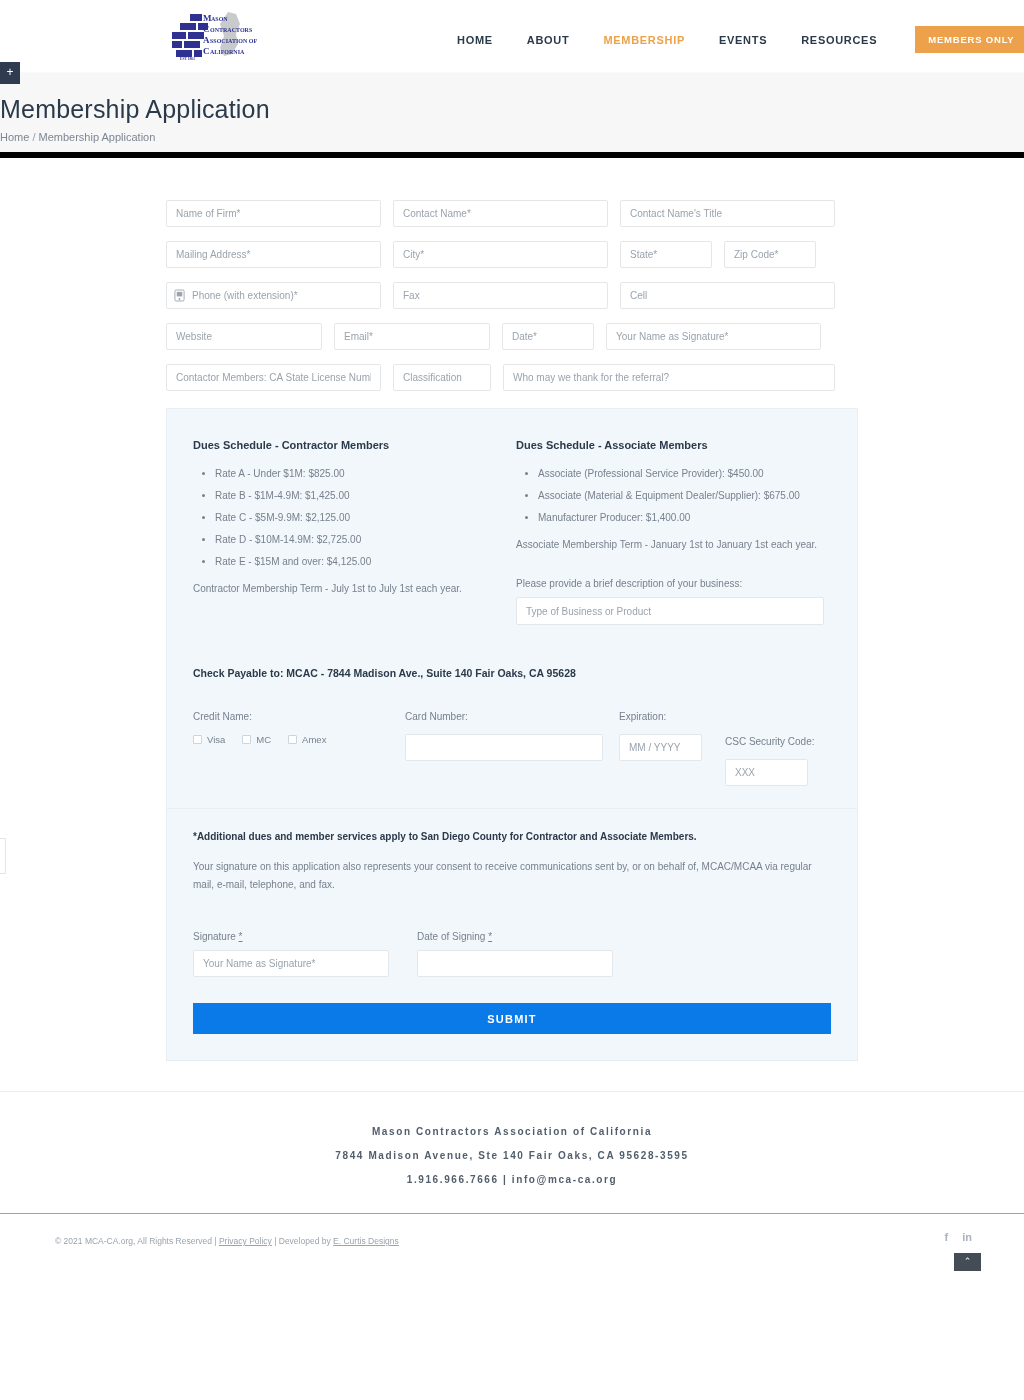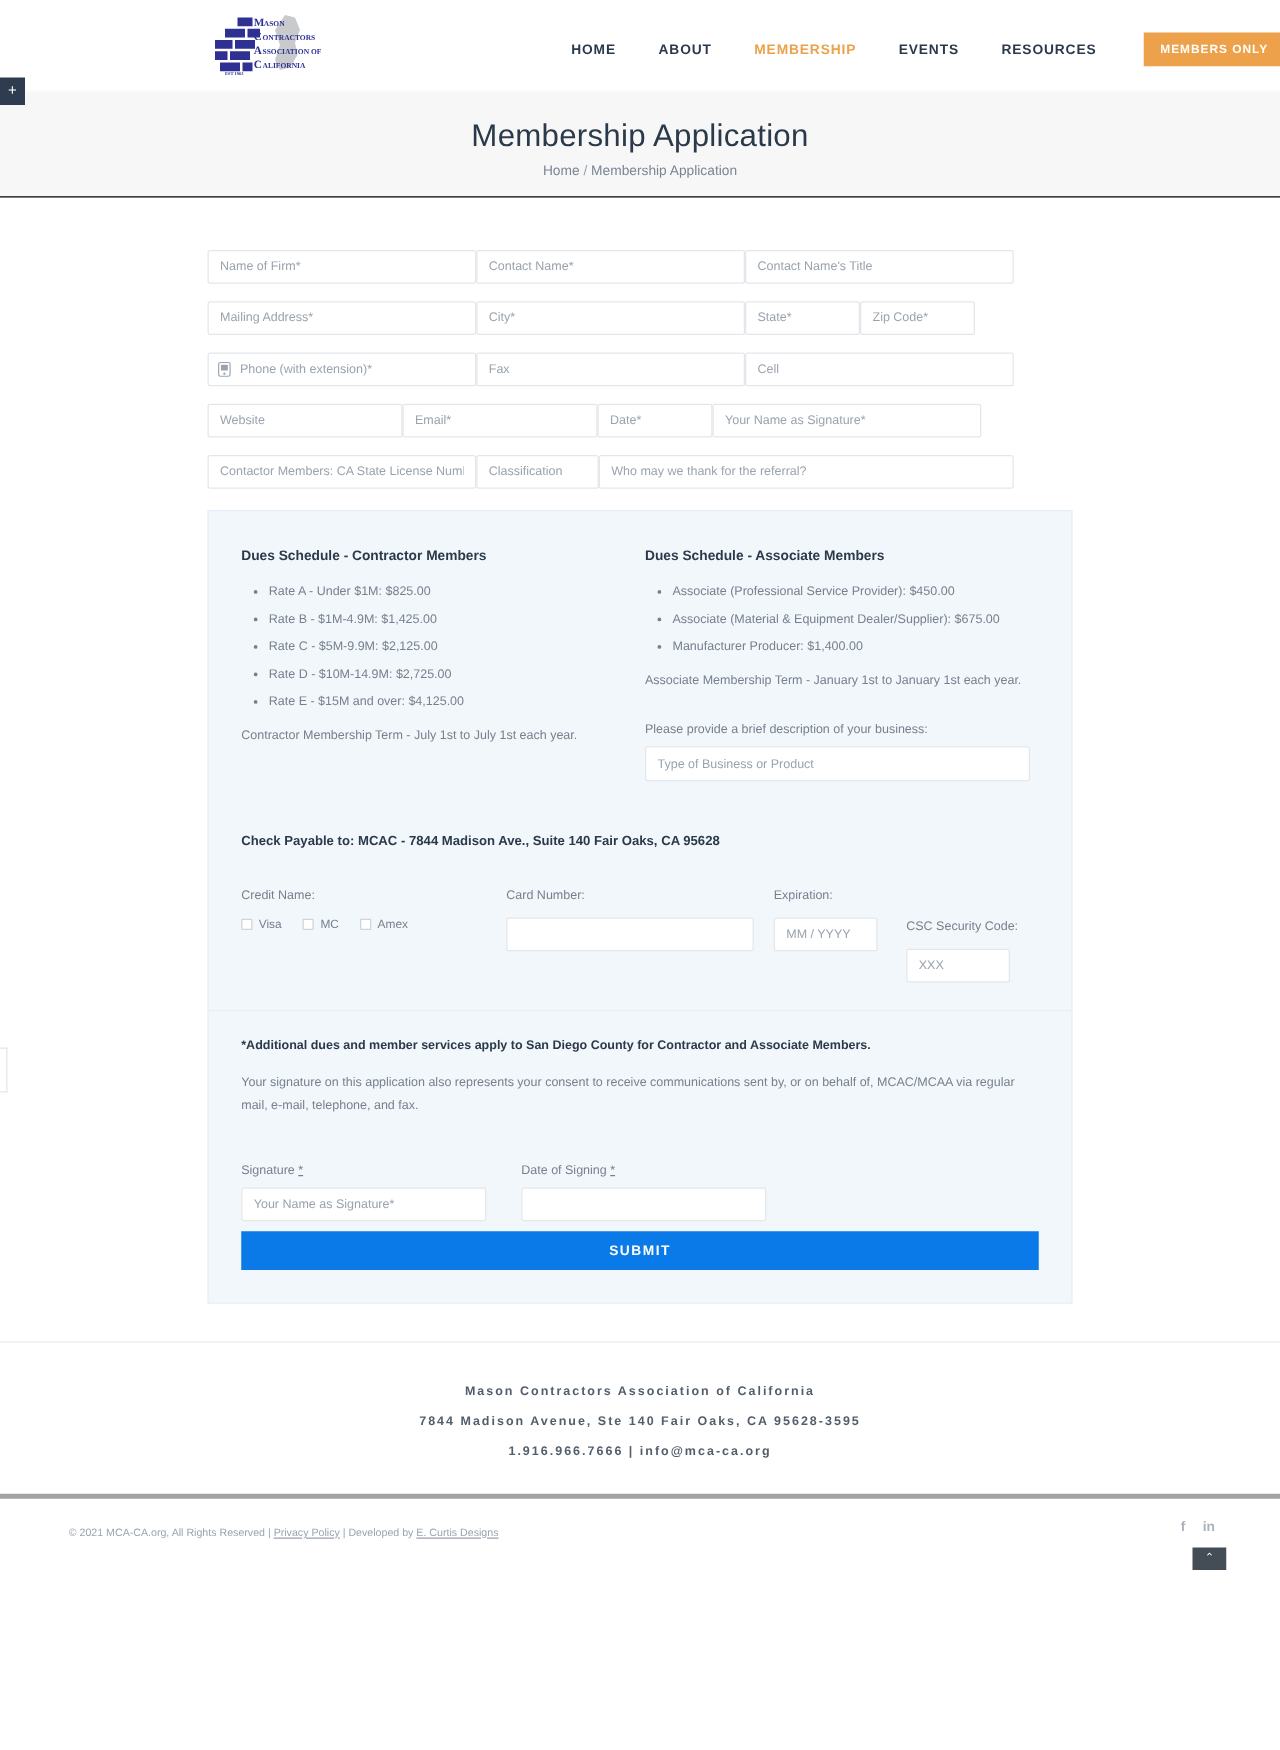--- a/index.html
+++ b/index.html
@@ -78,22 +78,22 @@
     text-align: center;
     cursor: pointer;
     z-index: 30;
   }
 
   
   .title-band {
     background: #f7f7f7;
     height: 85px;
     padding-top: 22px;
-    text-align: center;
-    border-bottom: 1px solid #000000;
+    text-align: left;
+    border-bottom: 6px solid #000000;
   }
   .page-title {
     font-size: 25px;
     font-weight: normal;
     color: #2b3a4a;
     margin: 0 0 7px 0;
     letter-spacing: 0.2px;
   }
   .breadcrumb {
     font-size: 11px;
@@ -101,21 +101,21 @@
   }
   .breadcrumb a { color: #7b8694; text-decoration: none; }
   .crumb-sep { color: #99a2ad; }
 
   
   .content {
     padding: 42px 166px 0 166px;
   }
   .row {
     display: flex;
-    gap: 0;
+    gap: 12px;
     margin-bottom: 14px;
   }
   .field {
     height: 27px;
     border: 1px solid #e4e7ea;
     background: #ffffff;
     border-radius: 2px;
     font-size: 10px;
     color: #8d97a3;
     padding: 0 9px;
@@ -266,21 +266,21 @@
     font-size: 10px;
     color: #77818e;
     margin-bottom: 8px;
     display: block;
   }
   .sign-label .req { text-decoration: underline; }
   .f-sign { height: 27px; width: 196px; }
   .f-signdate { height: 27px; width: 196px; }
 
   .submit-btn {
-    margin-top: 8px;
+    margin-top: 26px;
     width: 100%;
     height: 31px;
     background: #0a7ae8;
     color: #ffffff;
     border: none;
     font-size: 11px;
     font-weight: bold;
     letter-spacing: 1.2px;
     cursor: pointer;
     font-family: "Liberation Sans", sans-serif;
@@ -297,21 +297,21 @@
   .footer-line {
     font-size: 10px;
     font-weight: bold;
     color: #525e6c;
     letter-spacing: 1.6px;
     margin-bottom: 13px;
   }
   .footer-line:last-child { margin-bottom: 0; }
 
   .bottom-bar {
-    border-top: 4px solid #a3a3a3;
+    border-top: 1px solid #a3a3a3;
     height: 62px;
     position: relative;
   }
   .copyright {
     position: absolute;
     left: 55px;
     top: 22px;
     font-size: 8.5px;
     color: #9aa3ae;
   }

